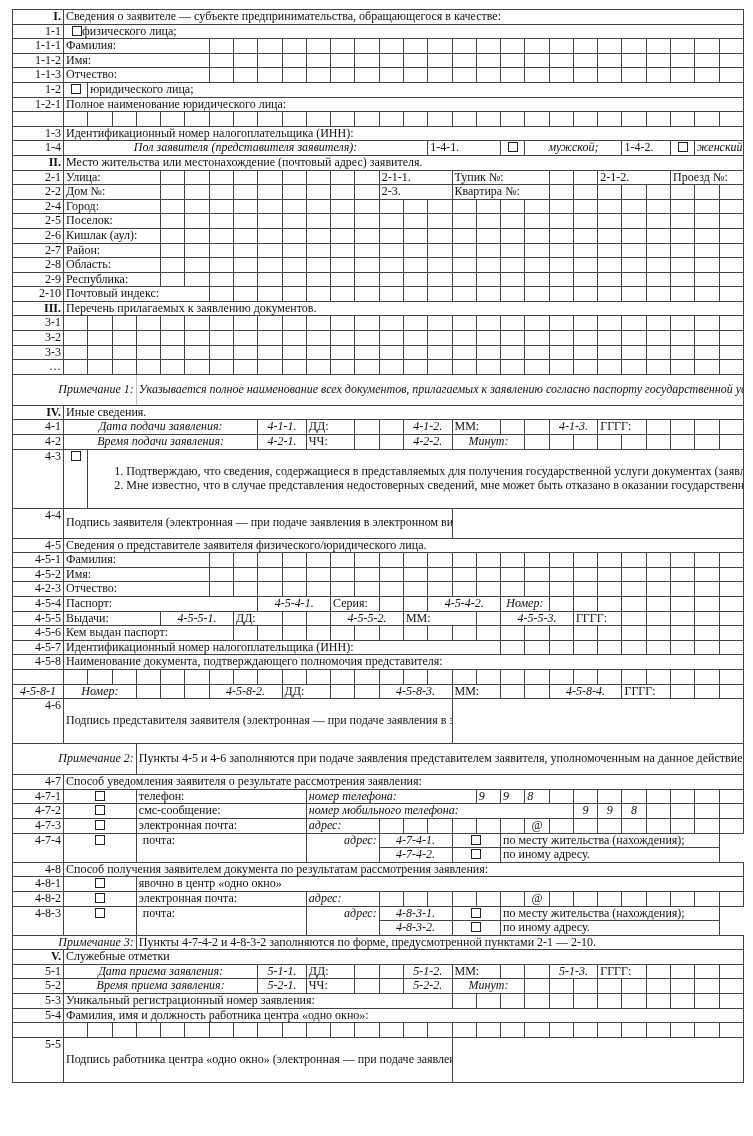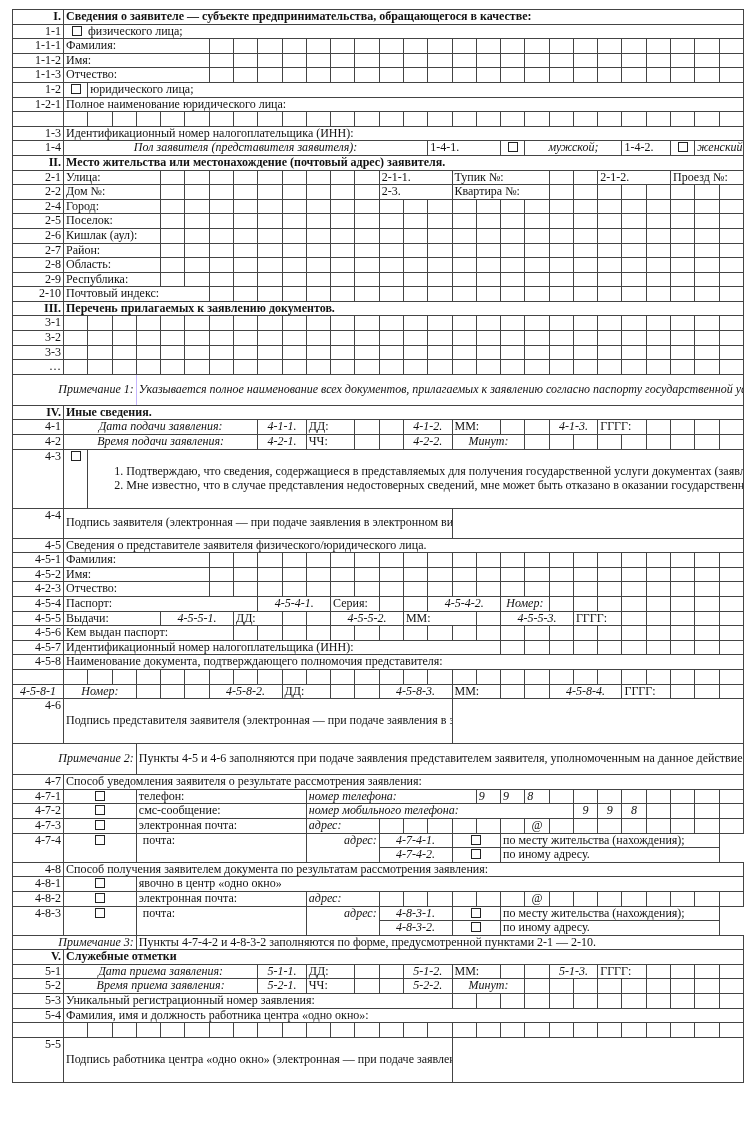--- a/index.html
+++ b/index.html
@@ -2,21 +2,21 @@
 <html><head>
 <meta charset="utf-8">
 <style>
   html,body{margin:0;padding:0;background:#fff;}
   body{width:753px;height:1136px;position:relative;overflow:hidden;
        font-family:"Liberation Serif","DejaVu Serif",serif;color:#111;}
   table.form{position:absolute;left:12px;top:9px;border-collapse:collapse;table-layout:fixed;width:729px;}
   table.form td{border:1px solid #444;padding:0 2px;font-size:12px;line-height:13.6px;height:13.6px;
        white-space:nowrap;overflow:hidden;vertical-align:middle;}
   td.lbl{text-align:right;padding-right:4px;font-family:Liberation Serif, serif;}
-  td.sec{font-weight:bold;}
+  td.sec{font-weight:normal;}
   td.sec-lbl{font-weight:bold;text-align:right;padding-right:4px;}
   td.ctr{text-align:center;font-style:italic;}
   td.rt{text-align:left;}
   td.it{font-style:italic;}
   td.wrap{white-space:normal;text-align:justify;line-height:14.5px;}
   td.note-lbl{font-style:italic;text-align:right;vertical-align:top;}
   td.note{font-style:italic;white-space:normal;text-align:justify;line-height:14.5px;}
   td.note-up{white-space:normal;text-align:justify;line-height:14.5px;}
   .box{display:inline-block;width:8px;height:8px;border:1.2px solid #222;vertical-align:-1px;}
   td.para{white-space:normal;text-align:justify;line-height:14.5px;}
@@ -30,21 +30,21 @@
     <col style="width:51px">
     <col span="28" style="width:24.2857px">
   </colgroup>
   <tbody id="form-body">
       <tr>
         <td class="sec-lbl">I.</td>
         <td colspan="28" class="sec">Сведения о заявителе — субъекте предпринимательства, обращающегося в качестве:</td>
       </tr>
       <tr>
         <td class="lbl">1-1</td>
-        <td colspan="28" style="padding-left:8px;"><span class="box"></span><span style="margin-left:6px">физического лица;</span></td>
+        <td colspan="28" style="padding-left:8px;"><span class="box"></span><span style="">физического лица;</span></td>
       </tr>
       <tr>
         <td class="lbl">1-1-1</td>
         <td colspan="6">Фамилия:</td>
         <td></td>
         <td></td>
         <td></td>
         <td></td>
         <td></td>
         <td></td>

